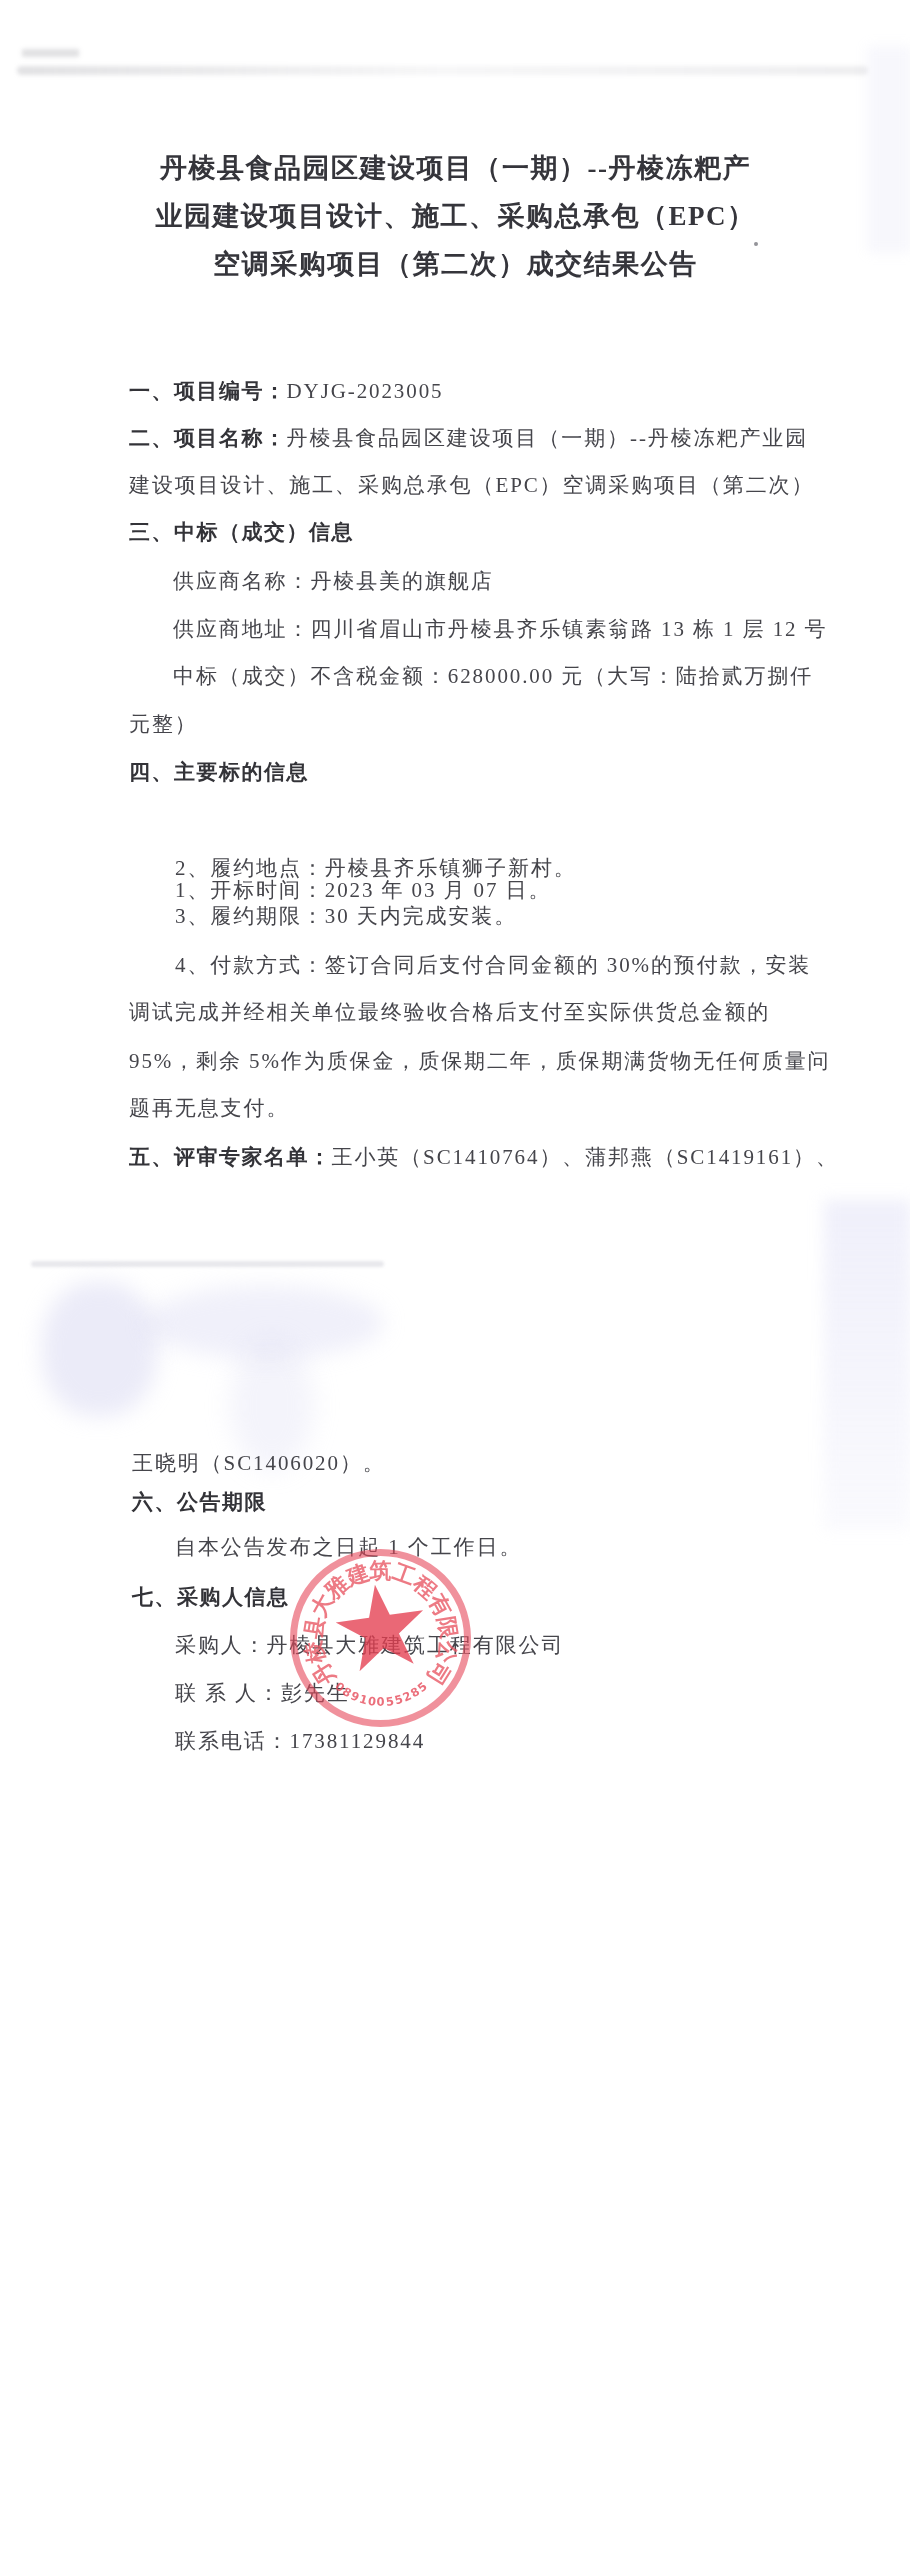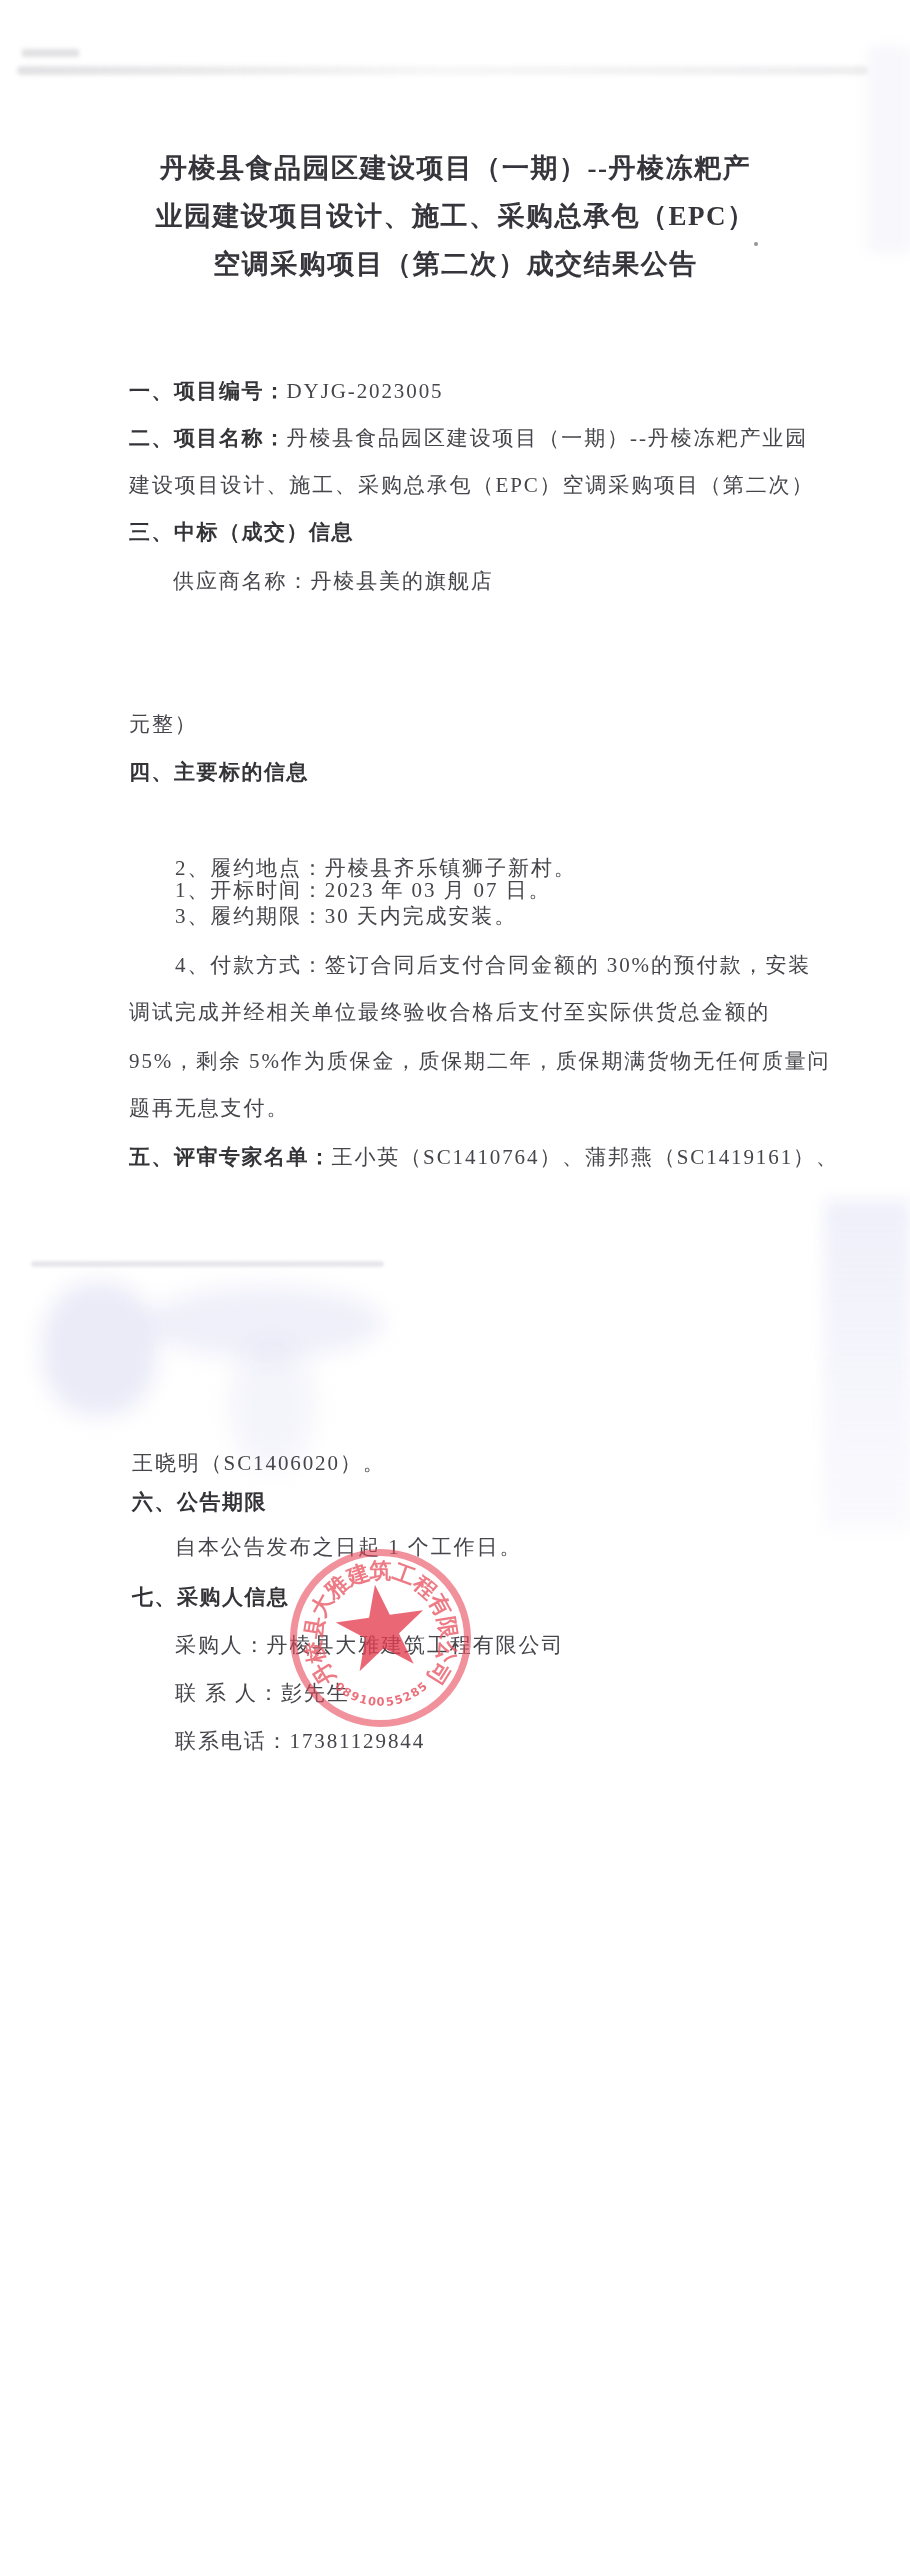--- a/index.html
+++ b/index.html
@@ -110,20 +110,22 @@
     <span class="bold-label">一、项目编号：</span><span>DYJG-2023005</span>
   </div>
 
   <div class="tline" style="top:426px; left:129px;">
     <span class="bold-label">二、项目名称：</span><span>丹棱县食品园区建设项目（一期）--丹棱冻粑产业园</span>
   </div>
   <div class="tline" style="top:474px; left:129px;">建设项目设计、施工、采购总承包（EPC）空调采购项目（第二次）</div>
 
   <div class="tline bold-head" style="top:520px; left:129px;">三、中标（成交）信息</div>
   <div class="tline" style="top:570px; left:173px;">供应商名称：丹棱县美的旗舰店</div>
+  <div class="tline" style="top:618px; left:173px;">供应商地址：四川省眉山市丹棱县齐乐镇素翁路 13 栋 1 层 12 号</div>
+  <div class="tline" style="top:665px; left:173px;">中标（成交）不含税金额：628000.00 元（大写：陆拾贰万捌仟</div>
   <div class="tline" style="top:713px; left:129px;">元整）</div>
 
   <div class="tline bold-head" style="top:760px; left:129px;">四、主要标的信息</div>
   <div class="tline" style="top:836px; left:175px;margin-top:43px;">1、开标时间：2023 年 03 月 07 日。</div>
   <div class="tline" style="top:857px; left:175px;">2、履约地点：丹棱县齐乐镇狮子新村。</div>
   <div class="tline" style="top:905px; left:175px;">3、履约期限：30 天内完成安装。</div>
   <div class="tline" style="top:954px; left:175px;">4、付款方式：签订合同后支付合同金额的 30%的预付款，安装</div>
   <div class="tline" style="top:1001px; left:129px;">调试完成并经相关单位最终验收合格后支付至实际供货总金额的</div>
   <div class="tline" style="top:1050px; left:129px;">95%，剩余 5%作为质保金，质保期二年，质保期满货物无任何质量问</div>
   <div class="tline" style="top:1097px; left:129px;">题再无息支付。</div>

